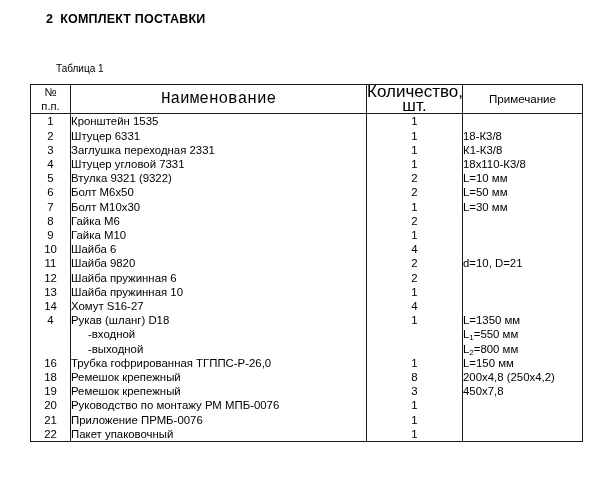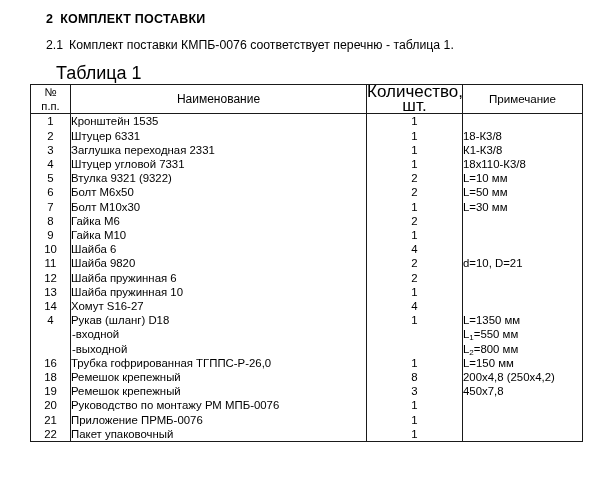--- a/index.html
+++ b/index.html
@@ -45,21 +45,21 @@
     white-space: nowrap;
   }
   .para .num {
     margin-right: 6px;
   }
 
   .table-caption {
     position: absolute;
     left: 56px;
     top: 63px;
-    font-size: 18px;
+    font-size: 10px;
     white-space: nowrap;
   }
 
   
   .table-wrap {
     position: absolute;
     left: 30px;
     top: 84px;
     width: 552px;
   }
@@ -104,38 +104,38 @@
     font-weight: normal;
     text-align: center;
     height: auto;
     padding: 2px 2px 3px 2px;
     line-height: 13px;
   }
   thead tr.hrow {
     border-bottom: 1.5px solid #1a1a1a;
   }
   thead th.h-num   { font-size: 11.2px; }
-  thead th.h-name  { font-size: 12px; }
+  thead th.h-name  { font-size: 16px; font-family: Liberation Mono, monospace; }
   thead th.h-qty   { font-size: 17px; }
   thead th.h-note  { font-size: 11.6px; }
 
   
   td.c-idx {
     text-align: center;
     font-size: 11.4px;
   }
   td.c-nm {
     text-align: left;
     padding-left: 31px;
     font-size: 11.4px;
     white-space: nowrap;
     margin-left: 42px;
   }
   td.c-nm.sub {
-    padding-left: 1px;
+    padding-left: 17px;
   }
   td.c-qt {
     text-align: center;
     font-size: 11.4px;
   }
   td.c-nt {
     text-align: left;
     padding-left: 7px;
     font-size: 11.4px;
     white-space: nowrap;
@@ -150,23 +150,20 @@
 </style>
 </head>
 <body>
 
 <div class="page">
 
   <div class="section-heading">
     <span class="num">2</span><span>КОМПЛЕКТ ПОСТАВКИ</span>
   </div>
 
-  <div class="para">
-    <span class="num">2.1</span><span>Комплект поставки КМПБ-0076 соответствует перечню - таблица 1.</span>
-  </div>
 
   <div class="table-caption">Таблица 1</div>
 
   <div class="table-wrap">
     <table class="parts">
       <colgroup>
         <col class="c-num">
         <col class="c-name">
         <col class="c-qty">
         <col class="c-note">

